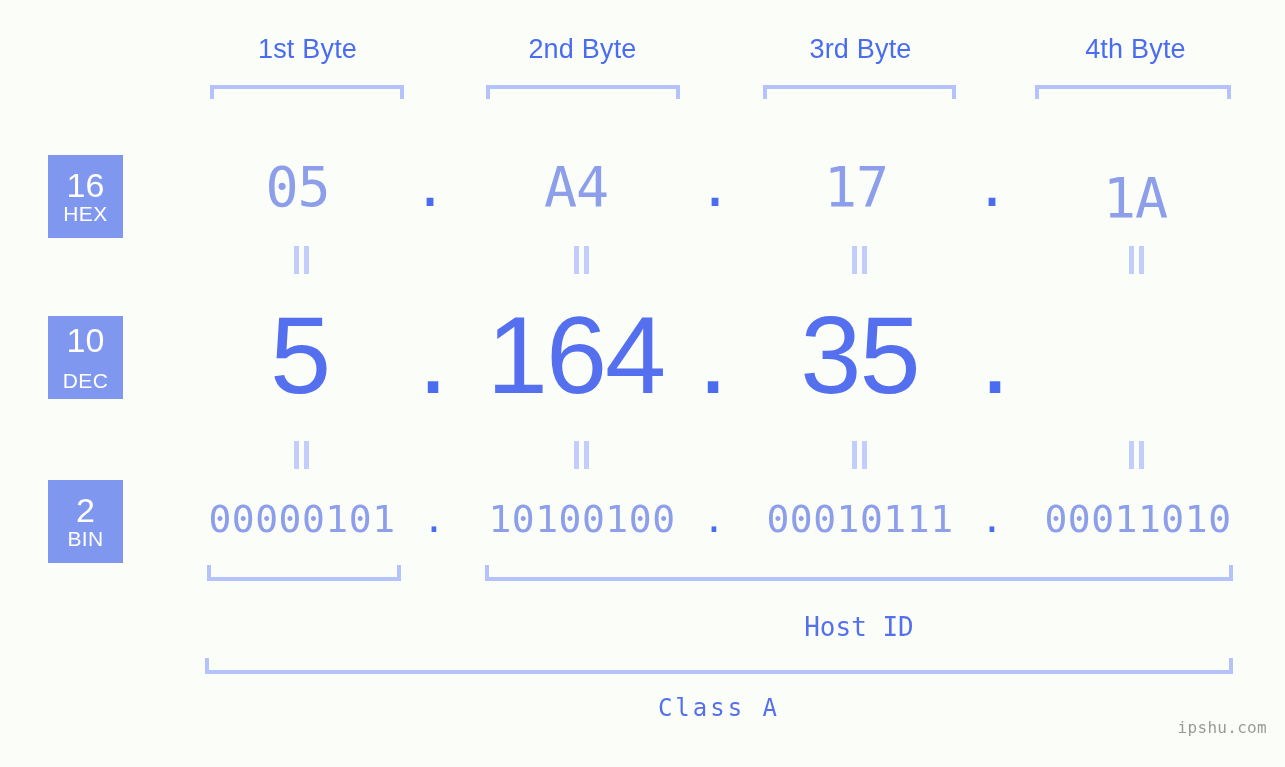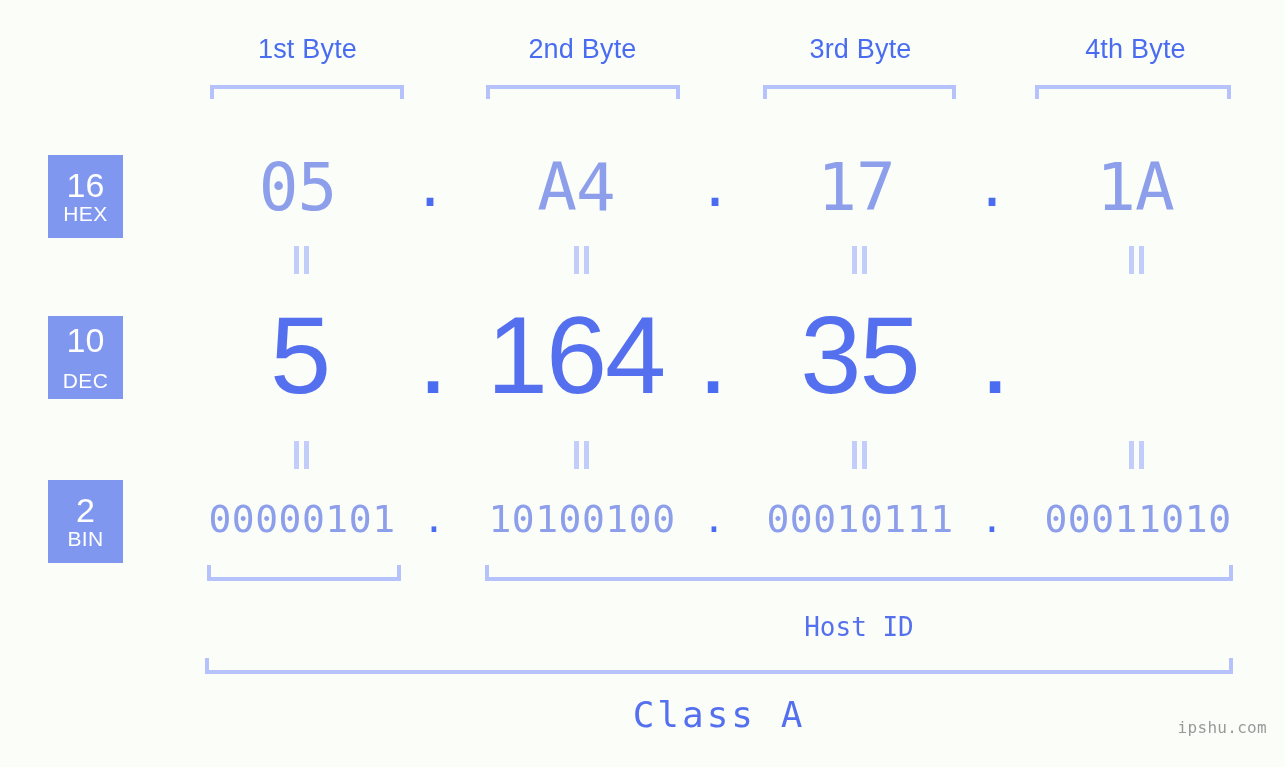--- a/index.html
+++ b/index.html
@@ -83,21 +83,21 @@
   
   .cell {
     position: absolute;
     text-align: center;
     white-space: nowrap;
   }
 
   .hex-val {
     color: #8d9eeb;
     font-family: "DejaVu Sans Mono", monospace;
-    font-size: 66px;
+    font-size: 55px;
     line-height: 55px;
     letter-spacing: -1px;
   }
   .hex-dot {
     color: #4a6cf0;
     font-family: "DejaVu Sans Mono", monospace;
     font-size: 55px;
     line-height: 55px;
   }
 
@@ -154,21 +154,21 @@
     color: #5570ee;
     font-family: "DejaVu Sans Mono", monospace;
     font-size: 26px;
     white-space: nowrap;
   }
   .class-caption {
     position: absolute;
     text-align: center;
     color: #5570ee;
     font-family: "DejaVu Sans Mono", monospace;
-    font-size: 36px;
+    font-size: 24px;
     letter-spacing: 3px;
     white-space: nowrap;
   }
 
   
   .watermark {
     position: absolute;
     right: 18px;
     bottom: 30px;
     color: #9a9a9a;
@@ -196,21 +196,21 @@
     <span class="num">16</span>
     <span class="sys">HEX</span>
   </div>
 
   <div class="cell hex-val" style="left:210px; top:160px; width:175px;">05</div>
   <div class="cell hex-dot" style="left:400px; top:160px; width:60px;">.</div>
   <div class="cell hex-val" style="left:486px; top:160px; width:180px;">A4</div>
   <div class="cell hex-dot" style="left:685px; top:160px; width:60px;">.</div>
   <div class="cell hex-val" style="left:766px; top:160px; width:180px;">17</div>
   <div class="cell hex-dot" style="left:962px; top:160px; width:60px;">.</div>
-  <div class="cell hex-val" style="left:1045px; top:160px; width:180px;">1A</div>
+  <div class="cell hex-val" style="left:1045px; top:171px; width:180px;">1A</div>
 
   <div class="eq" style="left:291px; top:246px;">
     <i class="a"></i>
       <i class="b"></i>
   </div>
   <div class="eq" style="left:571px; top:246px;">
     <i class="a"></i>
       <i class="b"></i>
   </div>
   <div class="eq" style="left:849px; top:246px;">

